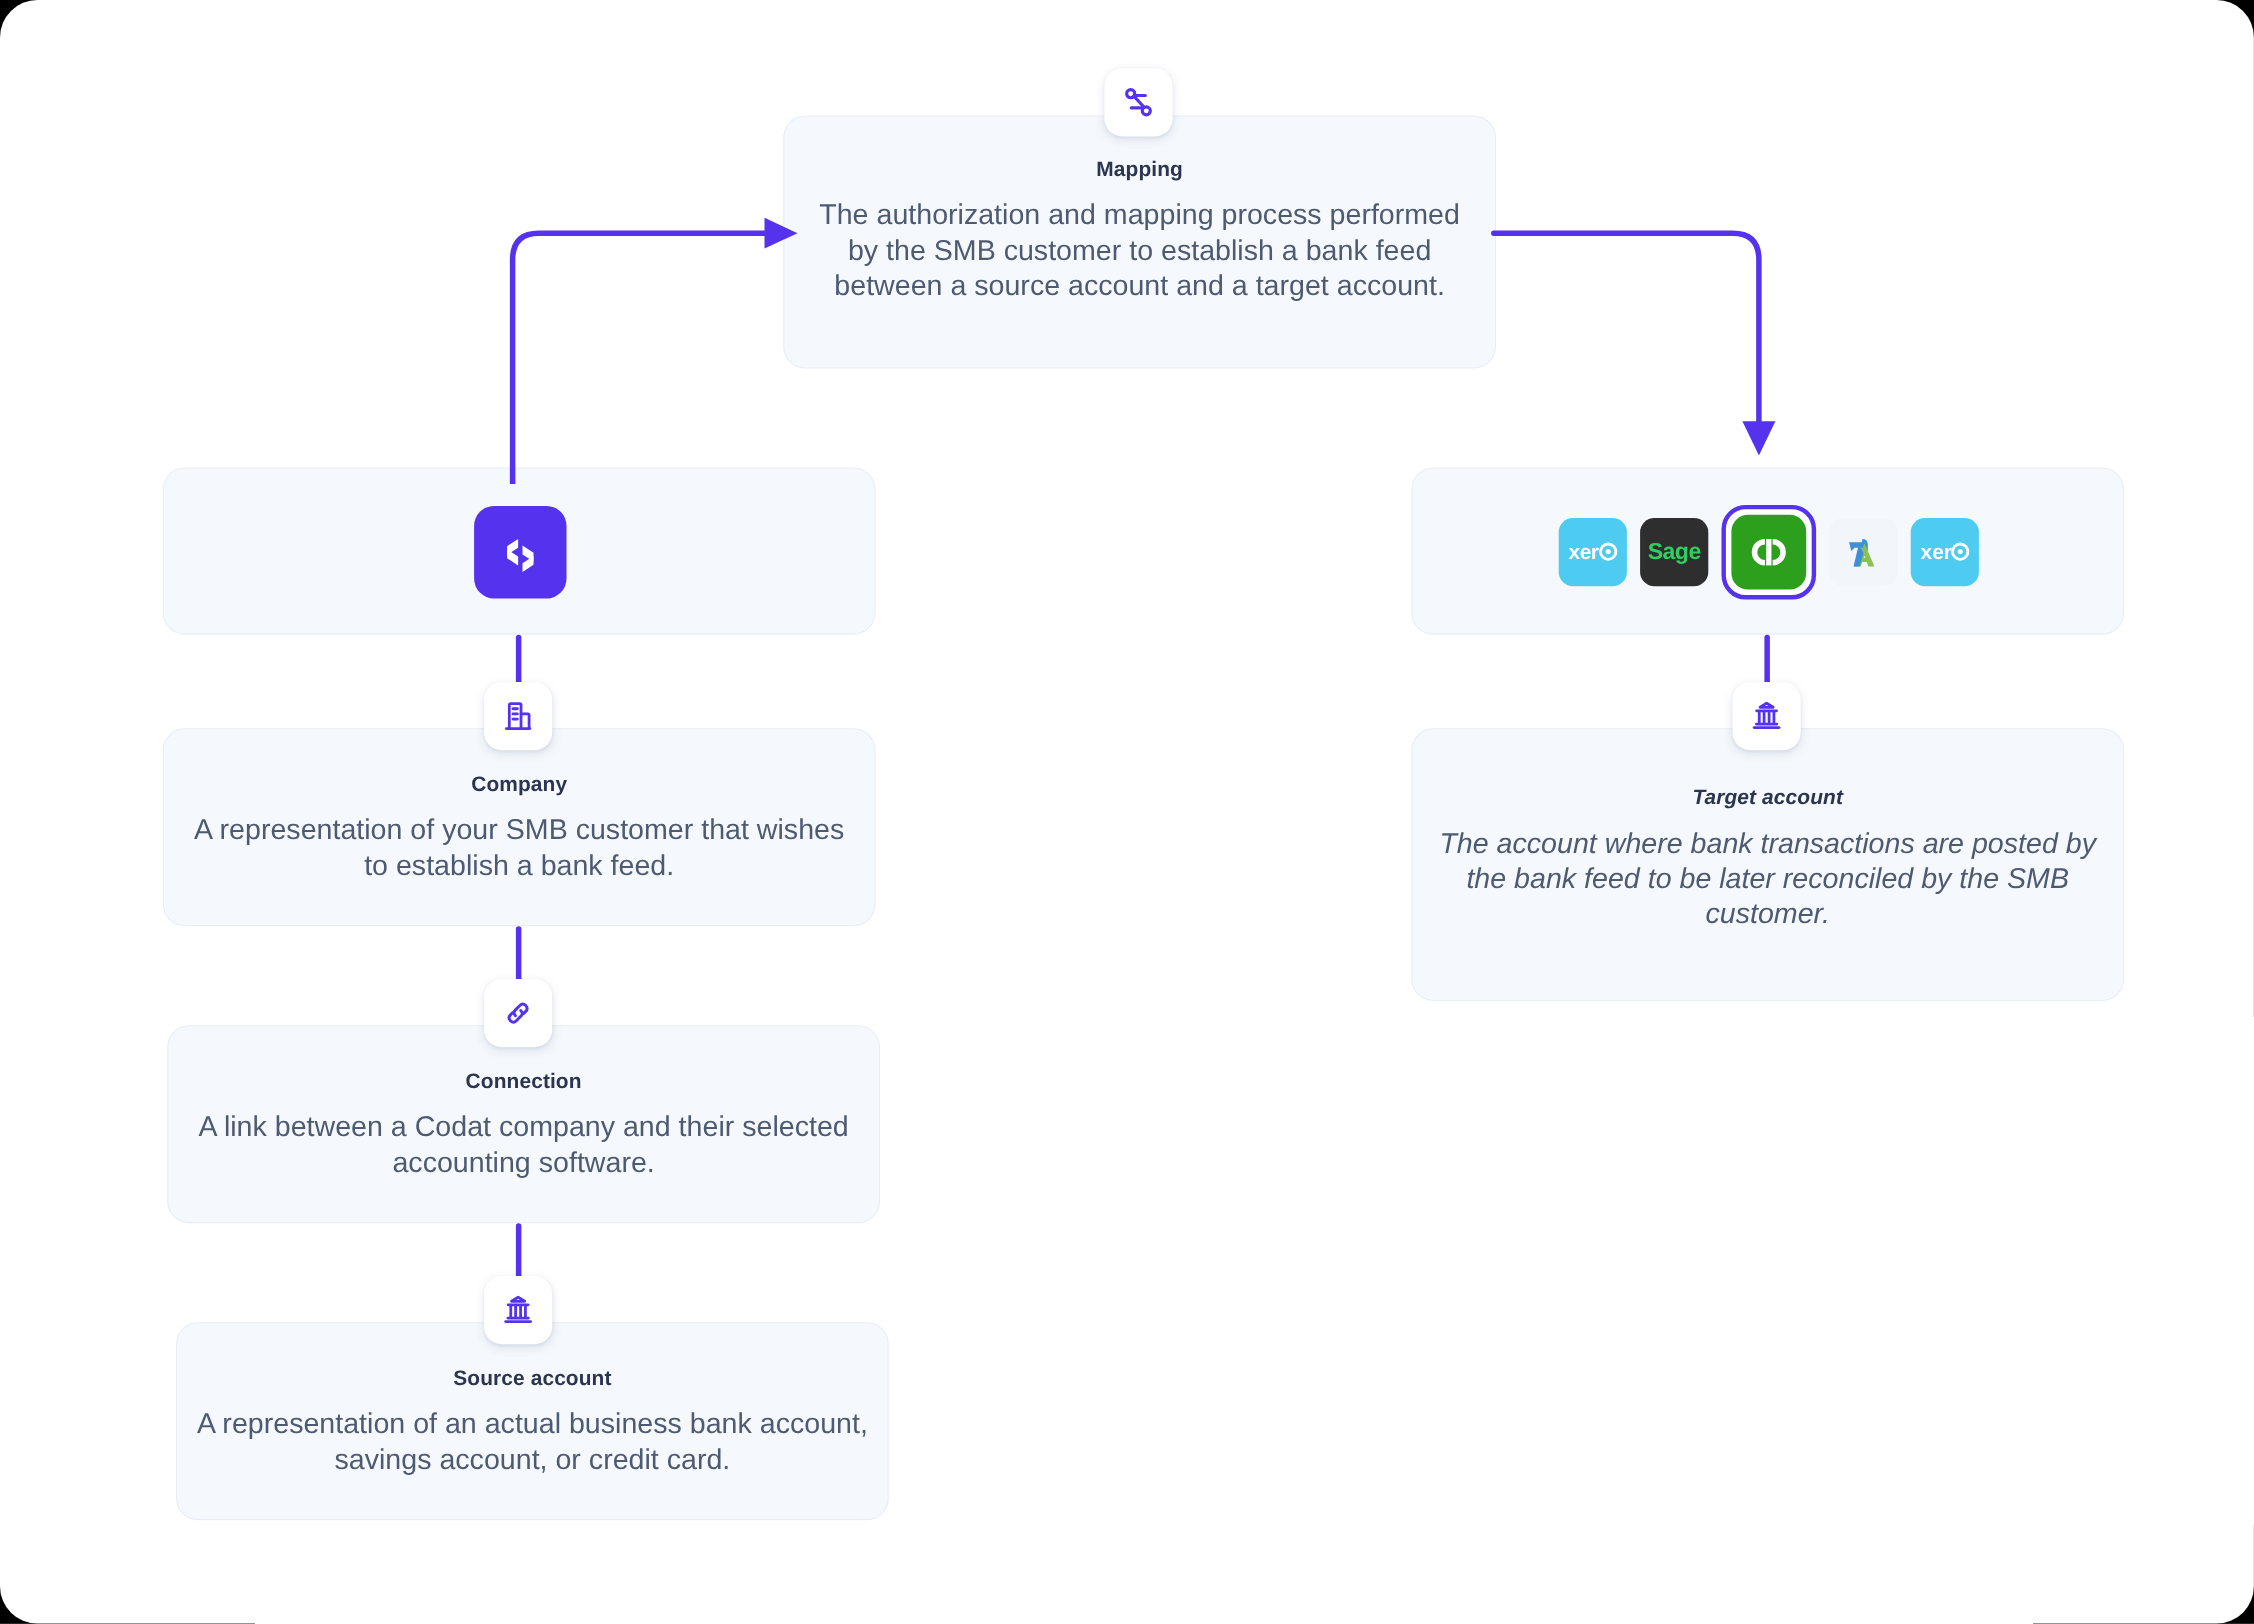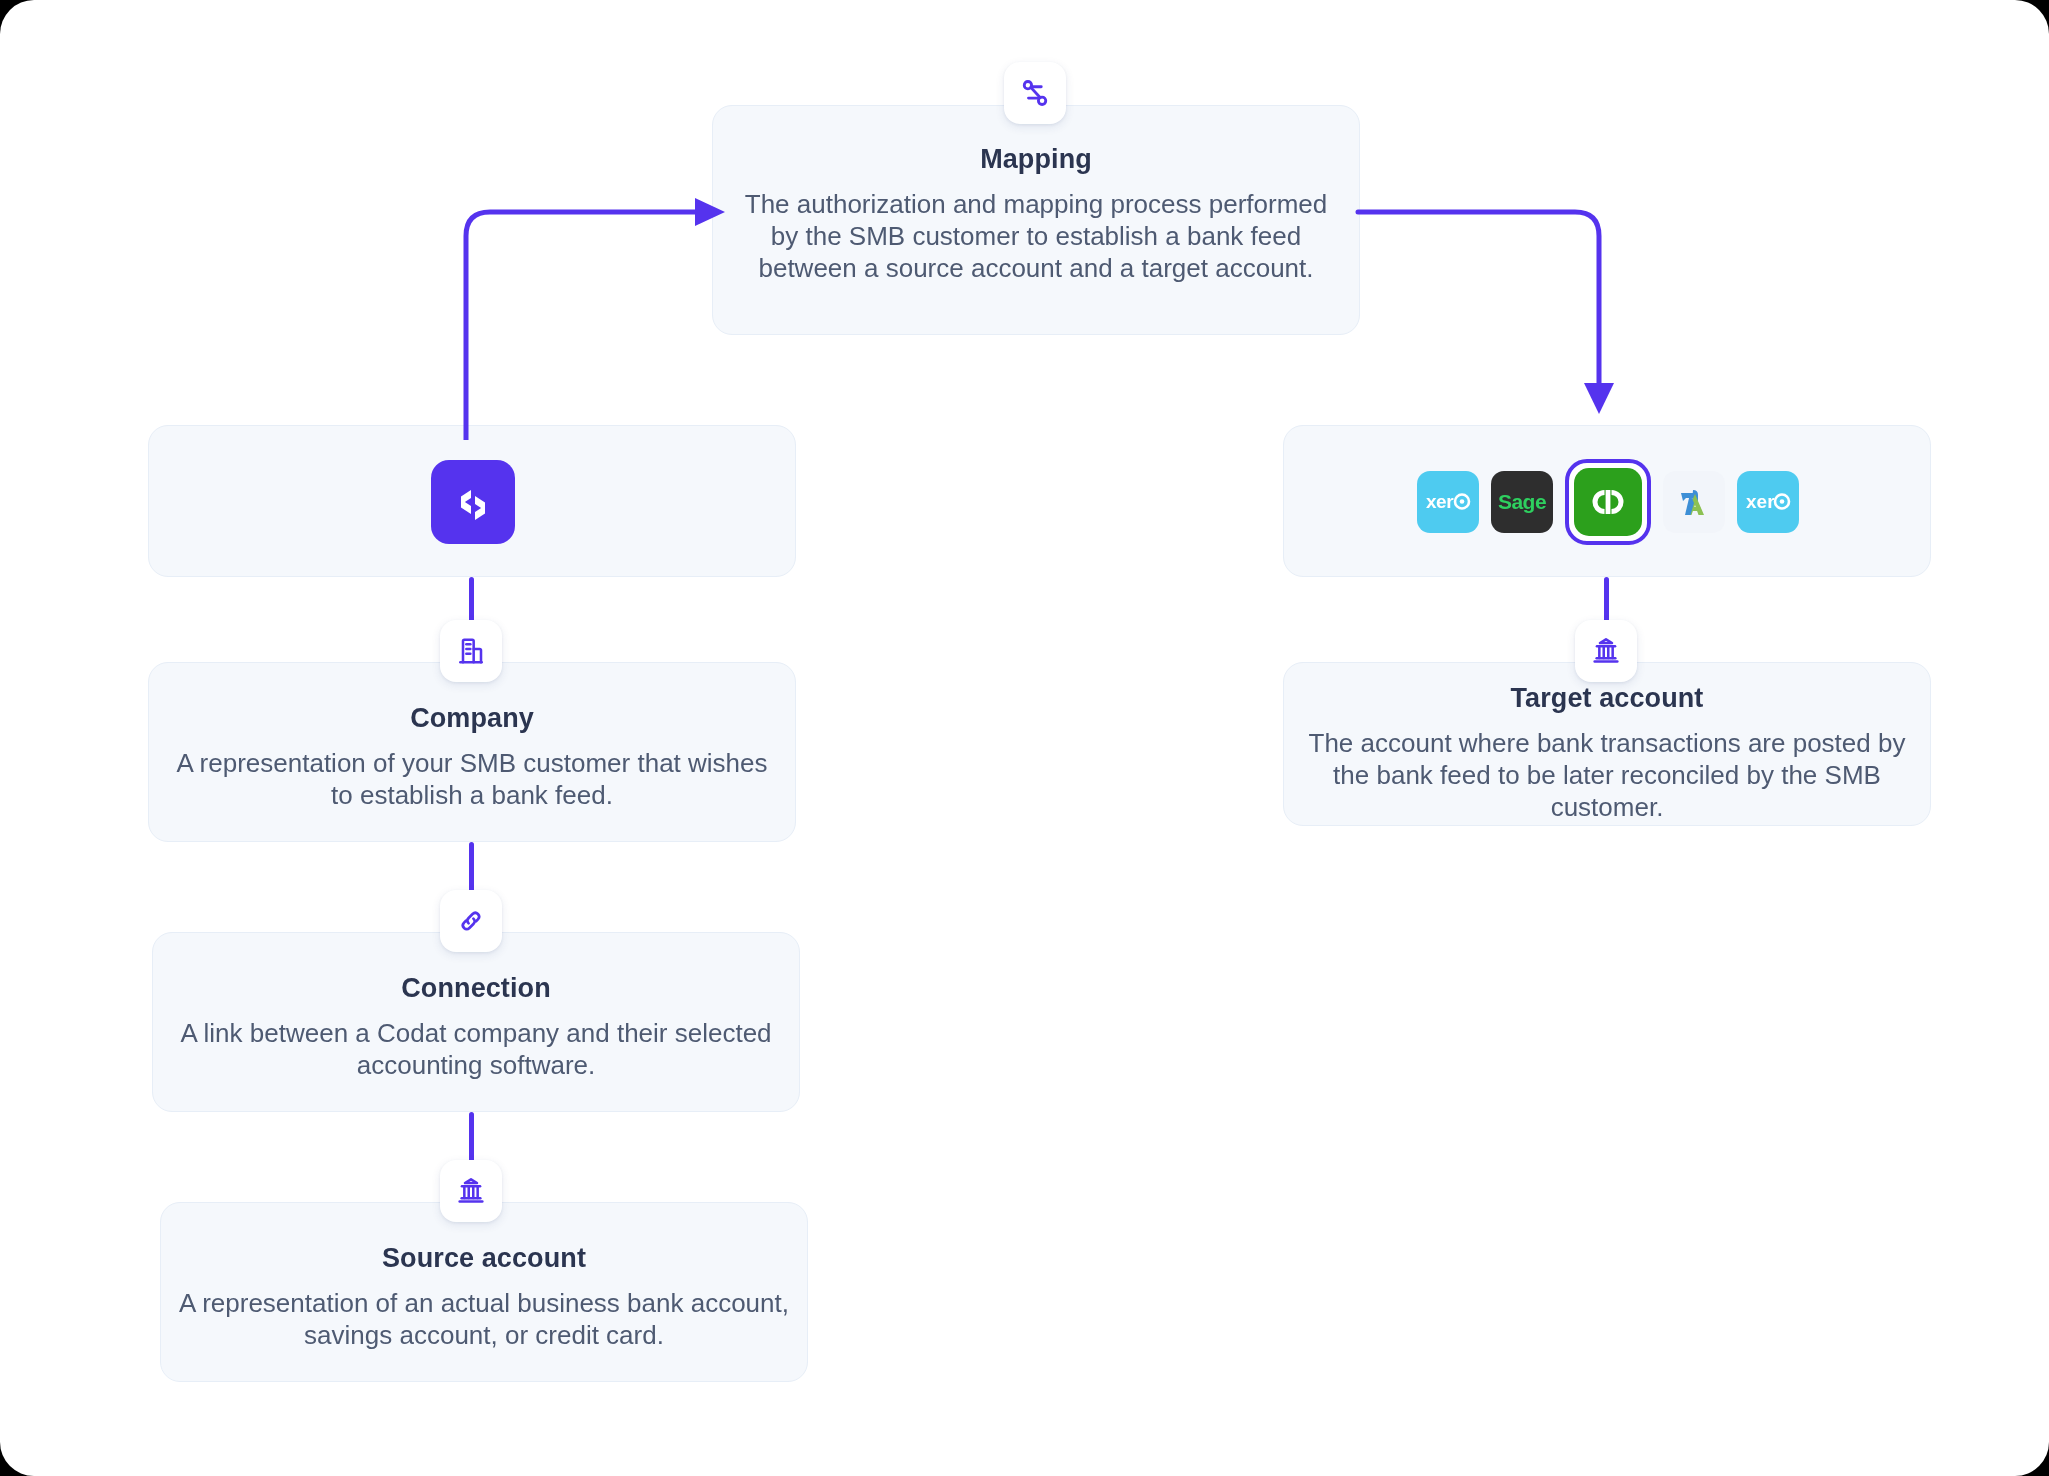--- a/index.html
+++ b/index.html
@@ -17,21 +17,21 @@
 
   
   .card {
     position: absolute;
     background: #f5f8fc;
     border: 1px solid #e7eef7;
     border-radius: 20px;
   }
   .card-title {
     text-align: center;
-    font-size: 27px;
+    font-size: 19px;
     font-weight: bold;
     color: #2b3550;
     letter-spacing: .1px;
   }
   .card-desc {
     text-align: center;
     font-size: 26px;
     line-height: 32px;
     color: #4e5a72;
     padding: 0 16px;
@@ -257,18 +257,18 @@
         <path d="M7 8.6 L7 17.2"></path>
         <path d="M10.3 8.6 L10.3 17.2"></path>
         <path d="M13.7 8.6 L13.7 17.2"></path>
         <path d="M17 8.6 L17 17.2"></path>
         <path d="M5.2 8.4 L18.8 8.4"></path>
         <path d="M7.5 6 L16.5 6 L12 3.2 Z"></path>
       </svg>
     </span>
   </div>
 
-  <div class="card" style="left:1283px; top:662px; width:648px; height:164px; padding-top:20px;">
+  <div class="card" style="left:1283px; top:662px; width:648px; height:248px; padding-top:52px;font-style:italic;">
     <div class="card-title">Target account</div>
     <div class="card-desc" style="margin-top:13px;">The account where bank transactions are posted by the bank feed to be later reconciled by the SMB customer.</div>
   </div>
 
 </div>
 
 </body></html>

